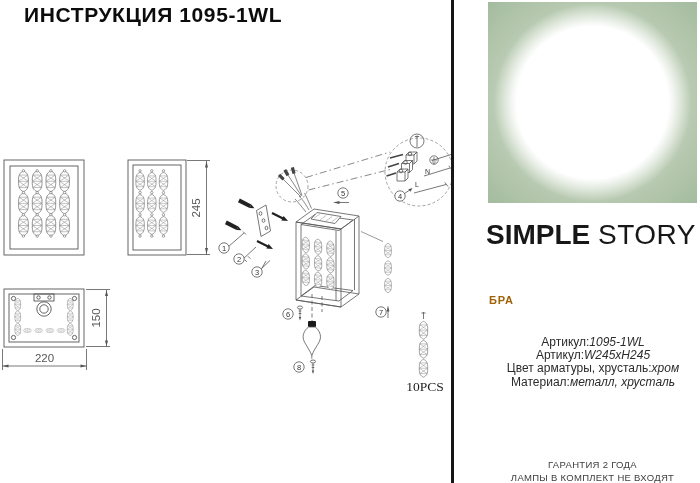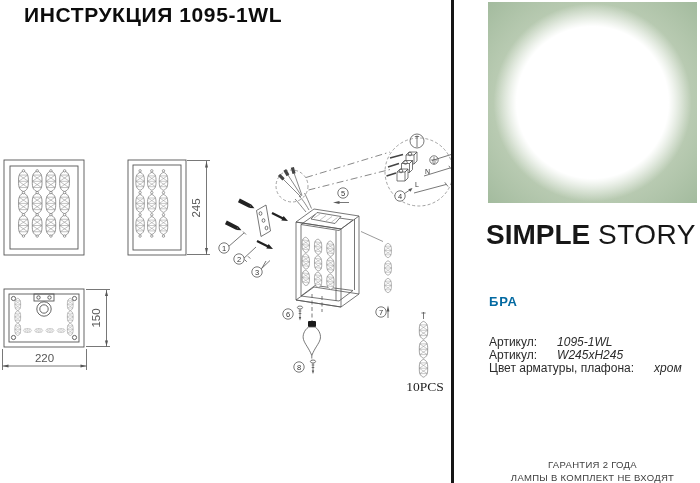--- a/index.html
+++ b/index.html
@@ -22,27 +22,27 @@
       radial-gradient(ellipse at 50% 50%, #e9f0e5 18%, #bccdb5 62%, #a3bb9e 100%);
   }
   .brand-line{
     position:absolute;left:486px;top:219px;width:213px;
     font-size:28px;color:#171717;white-space:nowrap;
   }
   .brand-bold{font-weight:700;}
   .brand-light{font-weight:400;letter-spacing:.5px;}
   .category{
     position:absolute;left:489px;top:294px;
-    font-size:13px;font-weight:700;letter-spacing:.8px;color:#0369a1;
+    font-size:11px;font-weight:700;letter-spacing:.8px;color:#a16207;
   }
   .specs{
     position:absolute;left:489px;top:336px;width:208px;
     font-size:12px;line-height:13.2px;color:#2b2b2b;
   }
-  .spec-row{display:flex;justify-content:flex-start;white-space:nowrap;gap:20px;}
+  .spec-row{display:flex;justify-content:center;white-space:nowrap;}
   .spec-value{text-align:right;font-style:italic;}
   .footer{
     position:absolute;left:476px;top:458px;width:233px;
     text-align:center;font-size:9.5px;line-height:13px;
     letter-spacing:.3px;color:#3d3d3d;
   }
 </style>
 </head>
 <body>
 
@@ -360,21 +360,25 @@
 <div class="specs">
   <div class="spec-row">
     <span class="spec-label">Артикул:</span>
     <span class="spec-value">1095-1WL</span>
   </div>
   <div class="spec-row">
     <span class="spec-label">Артикул:</span>
     <span class="spec-value">W245xH245</span>
   </div>
   <div class="spec-row">
-    <span class="spec-label">Цвет арматуры, плафона:</span>
+    <span class="spec-label">Цвет арматуры, хрусталь:</span>
     <span class="spec-value">хром</span>
+  </div>
+  <div class="spec-row">
+    <span class="spec-label">Материал:</span>
+    <span class="spec-value">металл, хрусталь</span>
   </div>
 </div>
 
 <div class="footer">
   <div>ГАРАНТИЯ 2 ГОДА</div>
   <div>ЛАМПЫ В КОМПЛЕКТ НЕ ВХОДЯТ</div>
 </div>
 
 </body></html>

